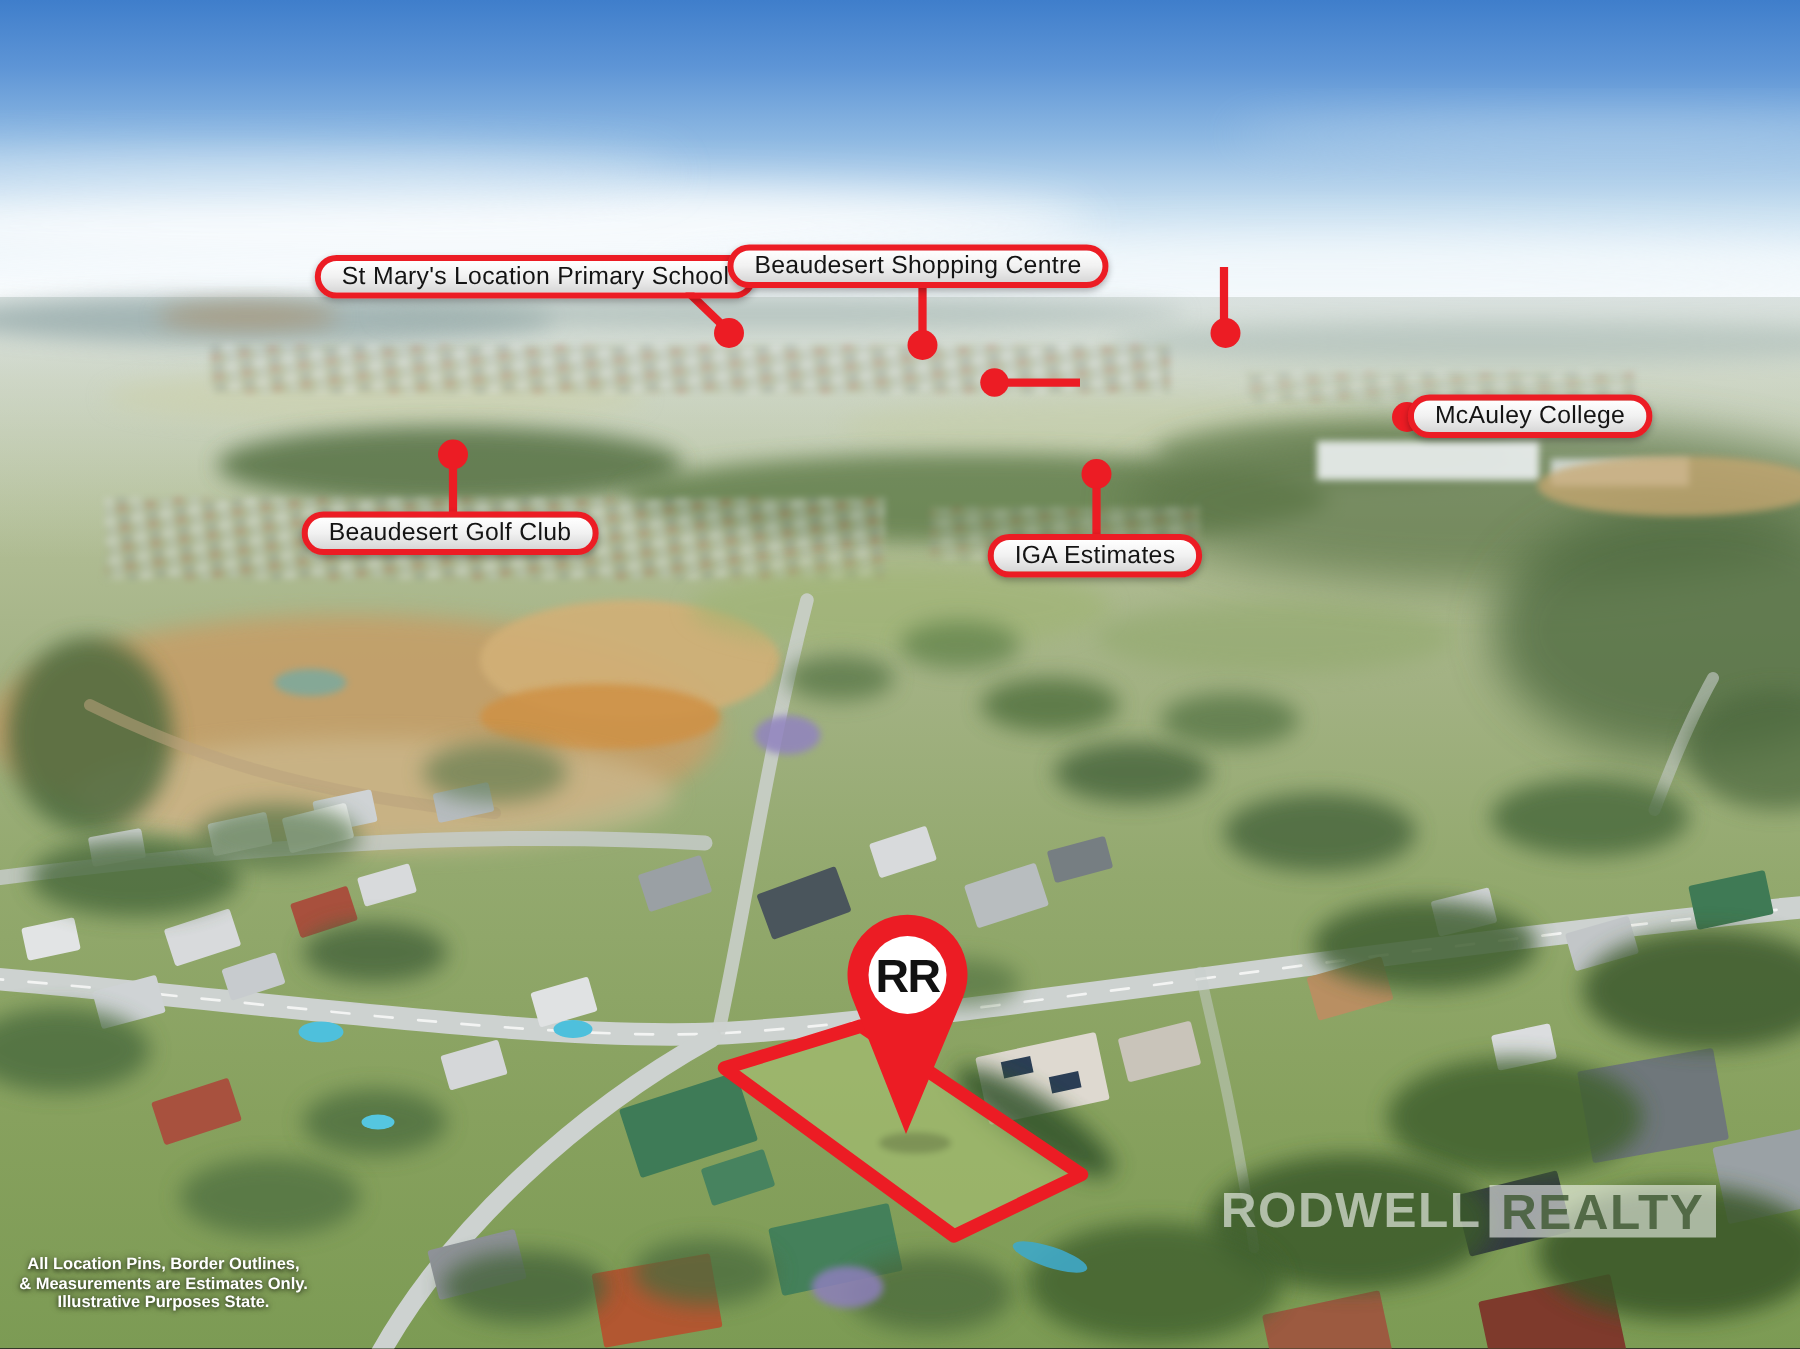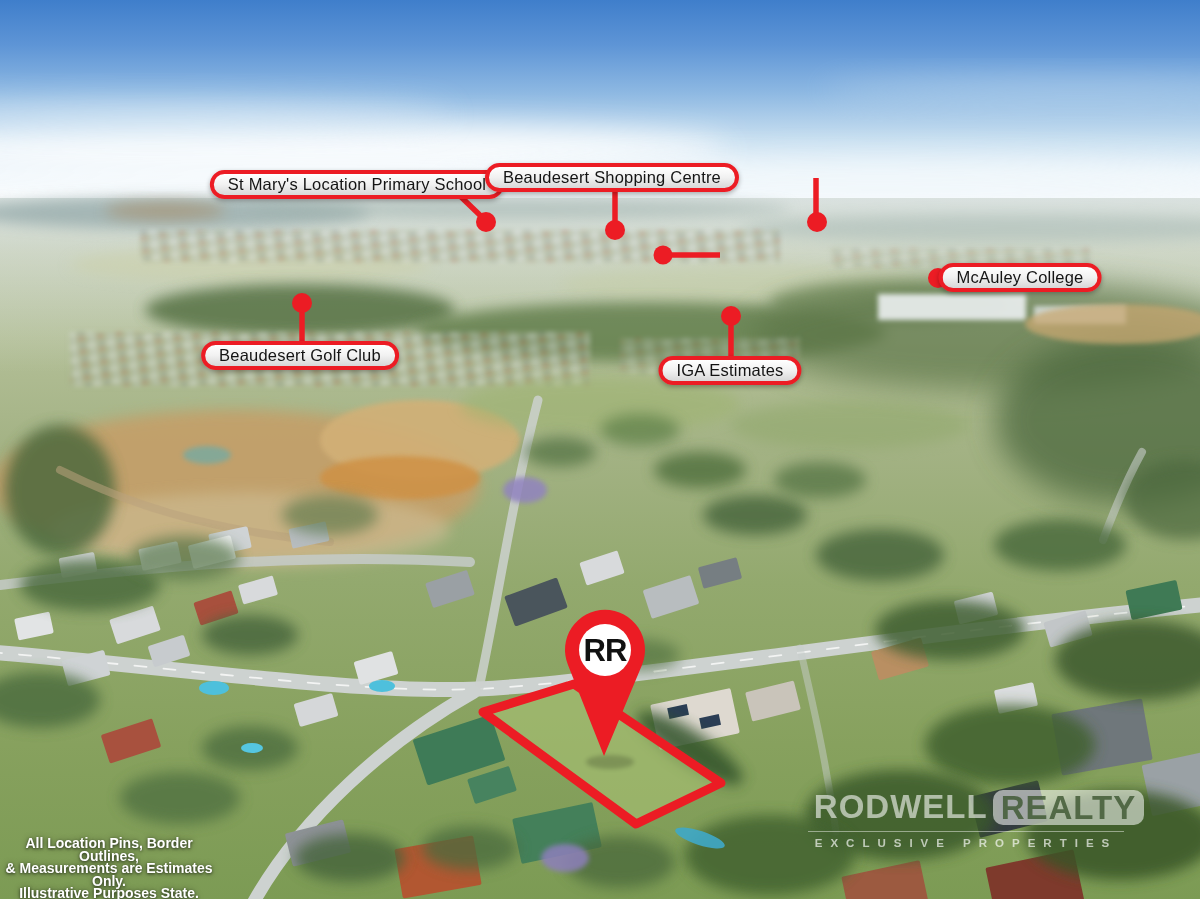--- a/index.html
+++ b/index.html
@@ -20,29 +20,29 @@
     box-shadow:0 2px 5px rgba(0,0,0,.3);
     white-space:nowrap;z-index:30;
   }
   .pill span{font-size:16.5px;color:#141414;letter-spacing:.2px;}
 
   
   .watermark{position:absolute;left:808px;top:790px;width:316px;z-index:40;text-align:center;}
   .wm-brand{display:flex;justify-content:center;align-items:flex-start;line-height:1;margin-left:26px;}
   .wm-left{font-weight:bold;font-size:33px;letter-spacing:1px;color:rgba(255,255,255,.58);}
   .wm-right{font-weight:bold;font-size:33px;letter-spacing:1px;color:rgba(62,88,50,.82);
-            background:rgba(255,255,255,.55);padding:1px 8px;margin-left:5px;border-radius:10px;}
+            background:rgba(255,255,255,.55);padding:1px 8px;margin-left:5px;}
   .wm-tagline{margin-top:6px;padding-top:5px;border-top:1px solid rgba(255,255,255,.45);
               font-size:11.5px;font-weight:bold;letter-spacing:8px;
               color:rgba(255,255,255,.66);white-space:nowrap;}
 
   
   .disclaimer{
     position:absolute;left:4px;top:837px;width:210px;z-index:40;text-align:center;
-    color:#ffffff;font-weight:bold;font-size:14px;line-height:12.5px;
+    color:#ffffff;font-weight:bold;font-size:11px;line-height:12.5px;
     text-shadow:0 1px 3px rgba(0,0,0,.65),0 0 6px rgba(0,0,0,.35);
   }
   .disclaimer span{display:block;}
 </style>
 </head>
 <body>
 
 <div class="stage">
 
   <svg class="scene" viewBox="0 0 1200 899" preserveAspectRatio="none" aria-hidden="true">
@@ -280,21 +280,20 @@
   </div>
   <div class="pill" style="left:730px;top:356px">
     <span>IGA Estimates</span>
   </div>
 
   <div class="watermark">
     <div class="wm-brand">
       <span class="wm-left">RODWELL</span>
       <span class="wm-right">REALTY</span>
     </div>
-    <div class="wm-tagline">EXCLUSIVE PROPERTIES</div>
   </div>
 
   <div class="disclaimer">
     <span>All Location Pins, Border Outlines,</span>
     <span>&amp; Measurements are Estimates Only.</span>
     <span>Illustrative Purposes State.</span>
   </div>
 
 </div>
 

